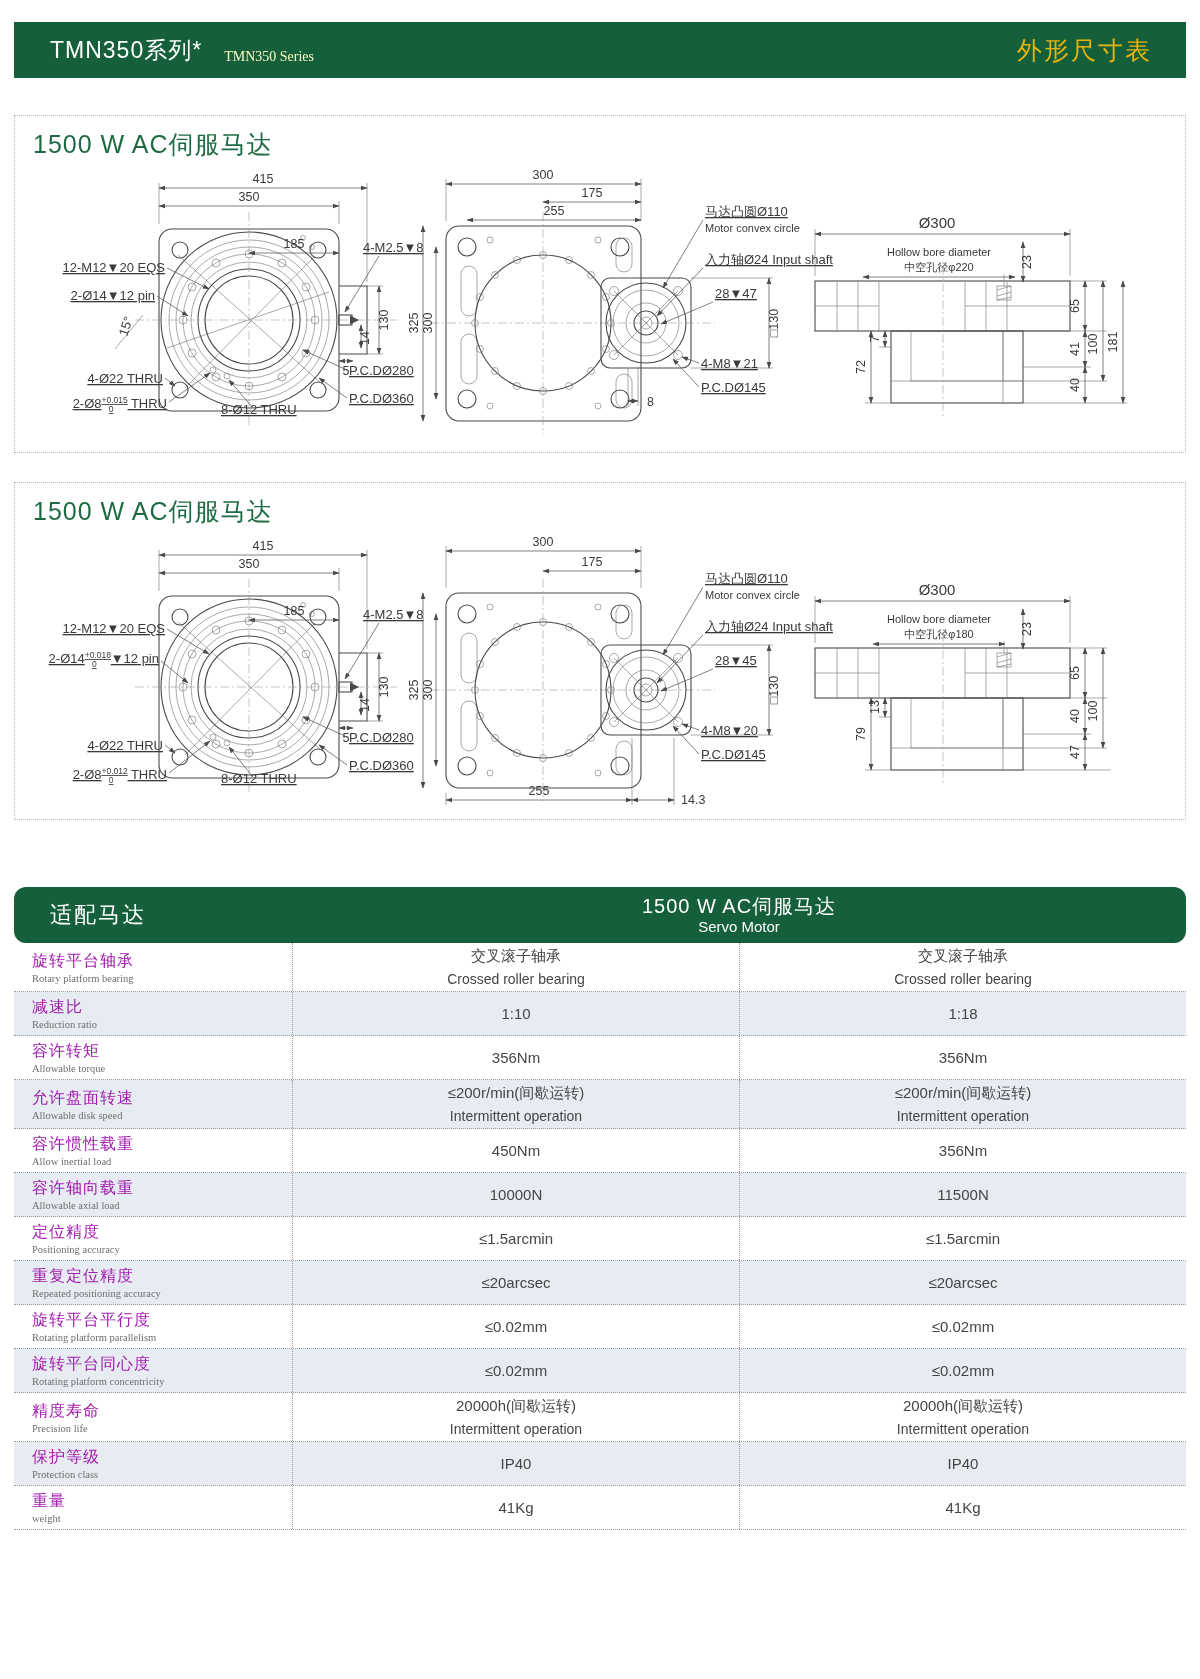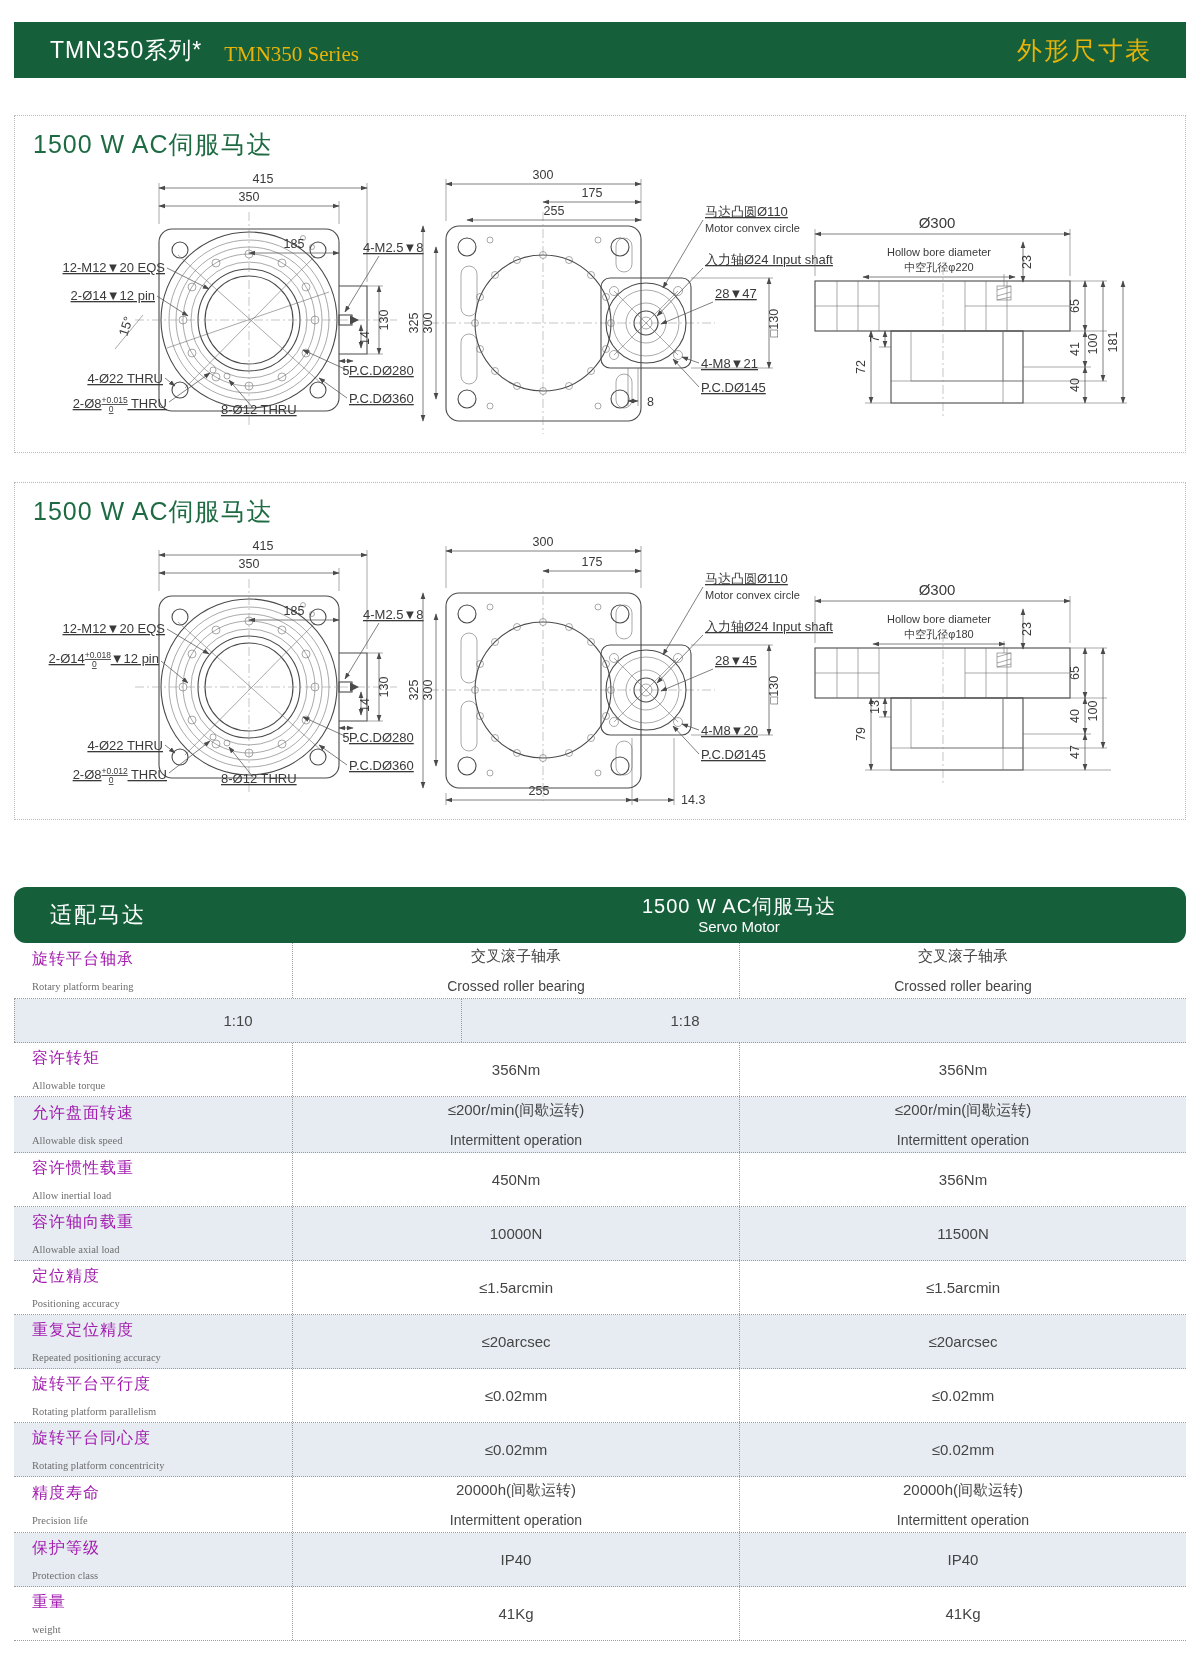--- a/index.html
+++ b/index.html
@@ -3,21 +3,21 @@
 <meta charset="utf-8">
 <style>
   html,body{margin:0;padding:0;background:#fff;}
   #page{position:relative;width:1200px;height:1679px;background:#fff;overflow:hidden;
         font-family:"Liberation Sans",sans-serif;color:#3a3a3a;}
   
   .banner{position:absolute;left:14px;top:22px;width:1172px;height:56px;background:#15603a;
           display:flex;align-items:center;justify-content:space-between;box-sizing:border-box;
           padding:0 34px 0 36px;}
   .banner .zh{color:#fff;font-size:23px;letter-spacing:1px;text-align:center;}
-  .banner .en{color:#eab308;font-size:21px;font-family:"Liberation Serif",serif;margin-left:22px;position:relative;top:3px;}
+  .banner .en{color:#fef9c3;font-size:14px;font-family:"Liberation Serif",serif;margin-left:22px;position:relative;top:3px;}
   .banner .right{color:#eab308;font-size:25px;letter-spacing:2px;}
   
   .sec{position:absolute;left:14px;width:1172px;height:338px;border:1px dotted #b7bbbd;box-sizing:border-box;background:#fff;}
   .sec .title{position:absolute;left:18px;top:12px;font-size:25px;color:#1e6b43;letter-spacing:1px;}
   .sec svg{position:absolute;left:0;top:0;}
   
   .ol{fill:none;stroke:#4a4a4a;stroke-width:1.1;}
   .th{fill:none;stroke:#6f6f6f;stroke-width:.6;}
   .dim{fill:none;stroke:#555;stroke-width:.75;}
   .ldr{fill:none;stroke:#555;stroke-width:.75;}
@@ -32,24 +32,24 @@
   #spec{position:absolute;left:14px;top:887px;width:1172px;}
   .thead{display:flex;background:#15603a;color:#fff;height:56px;align-items:center;border-radius:12px;}
   .thead .hleft{width:278px;box-sizing:border-box;padding-left:36px;font-size:22px;letter-spacing:2px;}
   .thead .hcenter{width:894px;text-align:center;line-height:1.15;}
   .thead .hcenter .l1{font-size:20px;letter-spacing:1px;}
   .thead .hcenter .l2{font-size:15px;}
   .trow{display:flex;min-height:44px;border-bottom:1px dotted #9b9b9b;align-items:center;box-sizing:border-box;}
   .trow.alt{background:#e7ecf2;}
   .tlabel{width:278px;box-sizing:border-box;padding:5px 8px 5px 18px;}
   .tlabel .zh{font-size:16px;color:#a21caf;letter-spacing:1px;}
-  .tlabel .en{font-size:10.5px;color:#6e6e6e;font-family:"Liberation Serif",serif;margin-top:11px;}
+  .tlabel .en{font-size:10.5px;color:#6e6e6e;font-family:"Liberation Serif",serif;margin-top:1px;}
   .tval{width:447px;box-sizing:border-box;text-align:center;border-left:1px dotted #9b9b9b;
         font-size:15px;color:#454545;padding:4px 0;align-self:stretch;display:flex;flex-direction:column;justify-content:center;}
-  .tval div+div{font-size:14px;margin-top:12px;}
+  .tval div+div{font-size:14px;margin-top:5px;}
   
   .footer{position:absolute;left:16px;top:1586px;width:1168px;}
   .footer .zh{font-size:17px;color:#4a4a4a;}
   .footer .en{font-size:11.5px;color:#6b6b6b;font-family:"Liberation Serif",serif;margin-top:2px;}
 </style>
 </head>
 <body>
 
 <svg width="0" height="0" style="position:absolute">
     <defs>
@@ -511,20 +511,24 @@
           <div class="tval">
             <div>交叉滚子轴承</div>
             <div>Crossed roller bearing</div>
           </div>
           <div class="tval">
             <div>交叉滚子轴承</div>
             <div>Crossed roller bearing</div>
           </div>
         </div>
         <div class="trow alt">
+          <div class="tlabel">
+            <div class="zh">减速比</div>
+            <div class="en">Reduction ratio</div>
+          </div>
           <div class="tval">
             <div>1:10</div>
           </div>
           <div class="tval">
             <div>1:18</div>
           </div>
         </div>
         <div class="trow">
           <div class="tlabel">
             <div class="zh">容许转矩</div>

